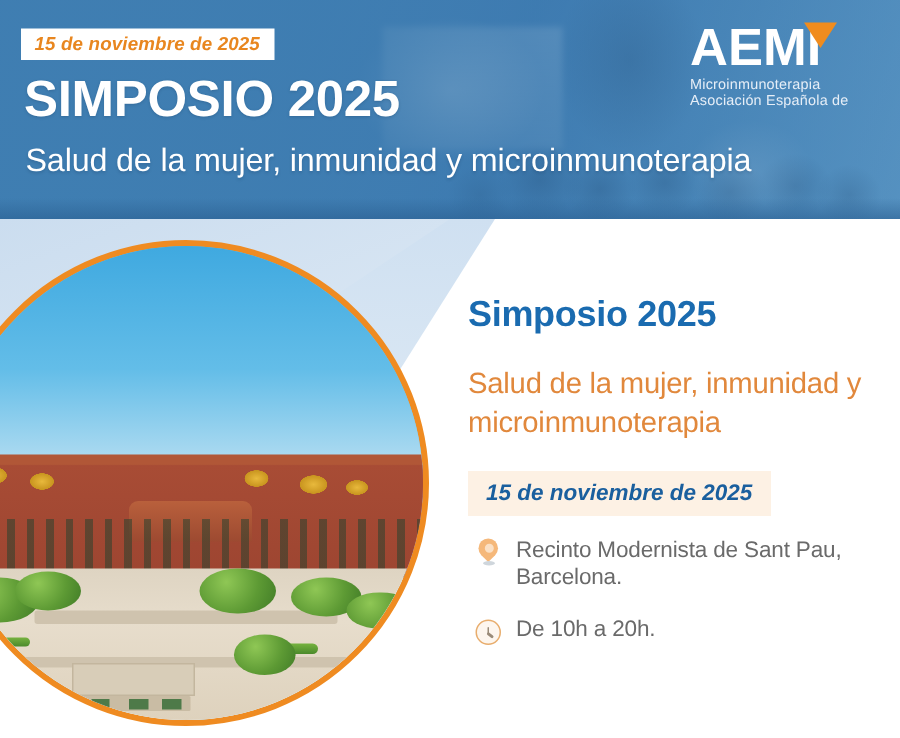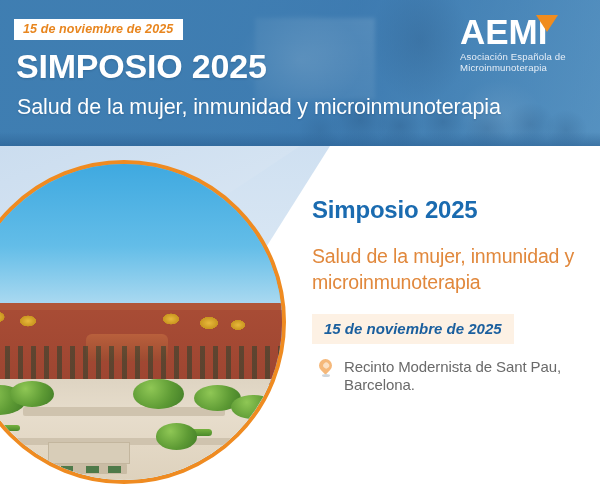--- a/index.html
+++ b/index.html
@@ -387,22 +387,22 @@
     <div class="header-title">SIMPOSIO 2025</div>
 
     <div class="header-subtitle">Salud de la mujer, inmunidad y microinmunoterapia</div>
 
     <div class="logo">
       <div class="logo-mark">
         <span class="logo-word">AEMI</span>
         <span class="logo-tri"></span>
       </div>
       <div class="logo-tag">
+        <div>Microinmunoterapia</div>
         <div>Asociación Española de</div>
-        <div>Microinmunoterapia</div>
       </div>
     </div>
   </div>
 
   <div class="body">
 
     <div class="wedge"></div>
     <div class="wedge2"></div>
 
     <div class="circle-wrap">
@@ -445,16 +445,25 @@
         <span class="row-icon">
           <span class="pin"></span>
           <span class="pin-shadow"></span>
         </span>
         <span class="row-text">
           <span>Recinto Modernista de Sant Pau,</span><br>
           <span>Barcelona.</span>
         </span>
       </div>
 
+      <div class="info-row row-time">
+        <span class="row-icon">
+          <span class="clock">
+              <span class="h"></span>
+              <span class="m"></span>
+            </span>
+        </span>
+        <span class="row-text">De 10h a 20h.</span>
+      </div>
 
     </div>
   </div>
 </div>
 
 </body></html>

